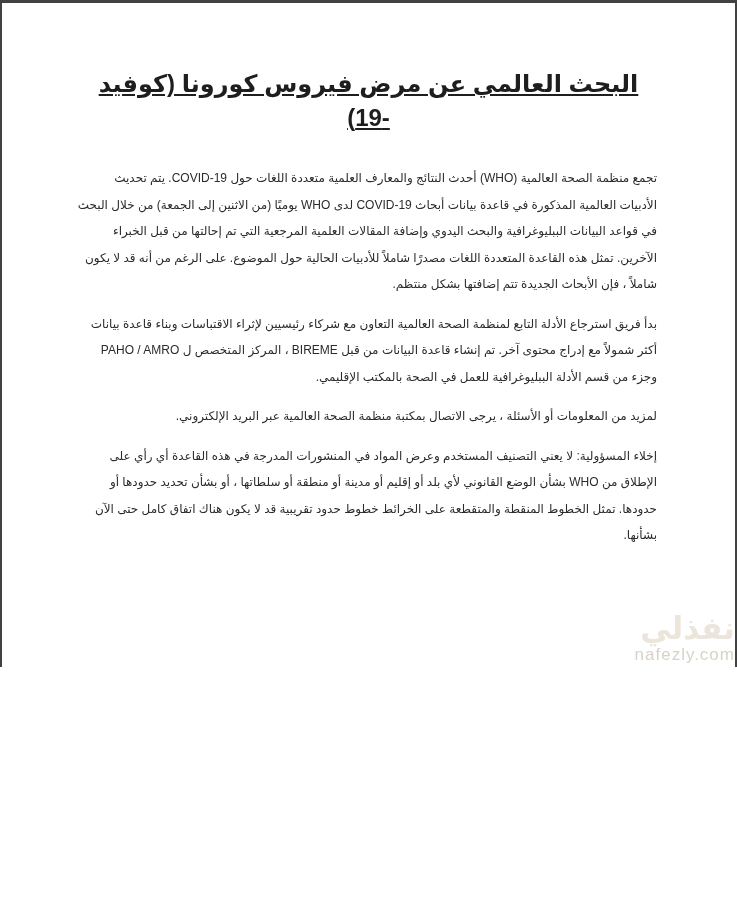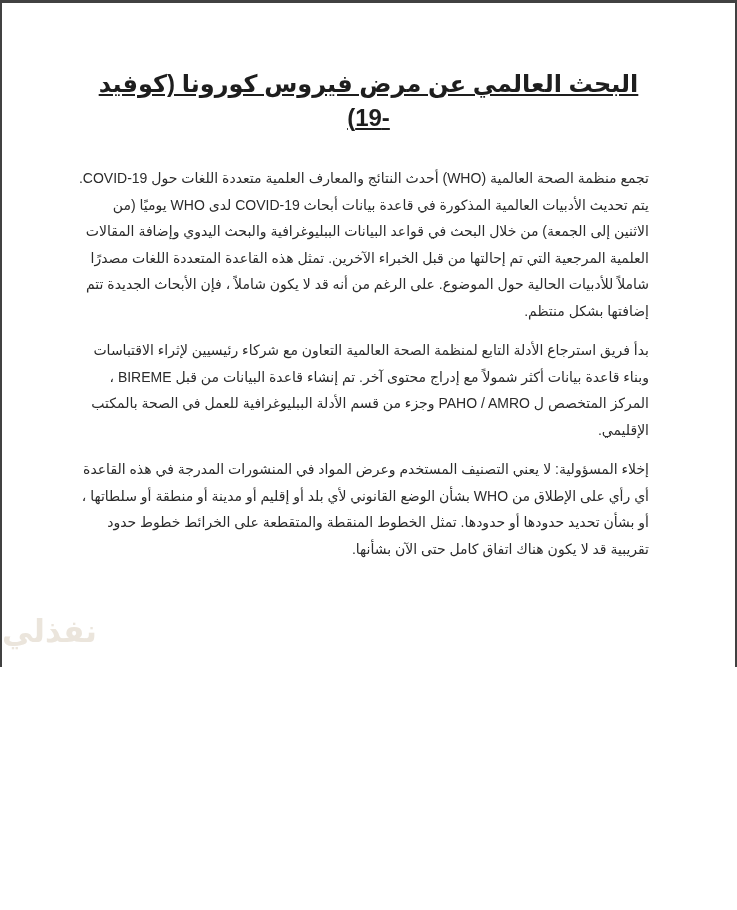--- a/index.html
+++ b/index.html
@@ -31,31 +31,31 @@
     font-weight: bold;
     color: #1e1e1e;
     text-decoration: underline;
     margin: 0 0 30px 0;
     line-height: 34px;
   }
   .doc-par {
     direction: rtl;
     unicode-bidi: plaintext;
     text-align: right;
-    font-size: 14px;
+    font-size: 12px;
     line-height: 26.5px;
     color: #2b2b2b;
-    margin: 0 12px 13px 0;
+    margin: 0 4px 13px 0;
   }
   .watermark {
     position: absolute;
     left: 0;
     right: 0;
-    bottom: 18px;
-    text-align: left;
+    bottom: 3px;
+    text-align: right;
     pointer-events: none;
   }
   .wm-logo {
     direction: rtl;
     font-size: 31px;
     font-weight: bold;
     letter-spacing: 2px;
     color: #ebe5dc;
     line-height: 34px;
   }
@@ -71,22 +71,24 @@
 <body>
 
 <div class="page">
 
   <h1 class="doc-title">البحث العالمي عن مرض فيروس كورونا (كوفيد -19)</h1>
 
   <p class="doc-par">تجمع منظمة الصحة العالمية (WHO) أحدث النتائج والمعارف العلمية متعددة اللغات حول COVID-19. يتم تحديث الأدبيات العالمية المذكورة في قاعدة بيانات أبحاث COVID-19 لدى WHO يوميًا (من الاثنين إلى الجمعة) من خلال البحث في قواعد البيانات الببليوغرافية والبحث اليدوي وإضافة المقالات العلمية المرجعية التي تم إحالتها من قبل الخبراء الآخرين. تمثل هذه القاعدة المتعددة اللغات مصدرًا شاملاً للأدبيات الحالية حول الموضوع. على الرغم من أنه قد لا يكون شاملاً ، فإن الأبحاث الجديدة تتم إضافتها بشكل منتظم.</p>
 
   <p class="doc-par">بدأ فريق استرجاع الأدلة التابع لمنظمة الصحة العالمية التعاون مع شركاء رئيسيين لإثراء الاقتباسات وبناء قاعدة بيانات أكثر شمولاً مع إدراج محتوى آخر. تم إنشاء قاعدة البيانات من قبل BIREME ، المركز المتخصص ل PAHO / AMRO وجزء من قسم الأدلة الببليوغرافية للعمل في الصحة بالمكتب الإقليمي.</p>
 
+  <p class="doc-par">لمزيد من المعلومات أو الأسئلة ، يرجى الاتصال بمكتبة منظمة الصحة العالمية عبر البريد الإلكتروني.</p>
 
   <p class="doc-par">إخلاء المسؤولية: لا يعني التصنيف المستخدم وعرض المواد في المنشورات المدرجة في هذه القاعدة أي رأي على الإطلاق من WHO بشأن الوضع القانوني لأي بلد أو إقليم أو مدينة أو منطقة أو سلطاتها ، أو بشأن تحديد حدودها أو حدودها. تمثل الخطوط المنقطة والمتقطعة على الخرائط خطوط حدود تقريبية قد لا يكون هناك اتفاق كامل حتى الآن بشأنها.</p>
 
 
 
   <div class="watermark">
     <div class="wm-logo">نفذلي</div>
+    <div class="wm-site">nafezly.com</div>
   </div>
 
 </div>
 
 </body></html>

